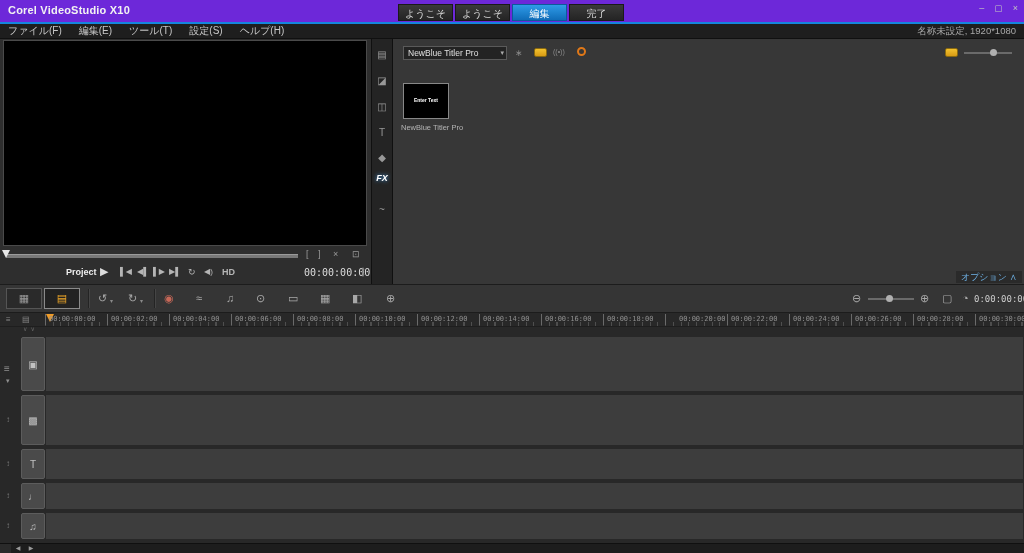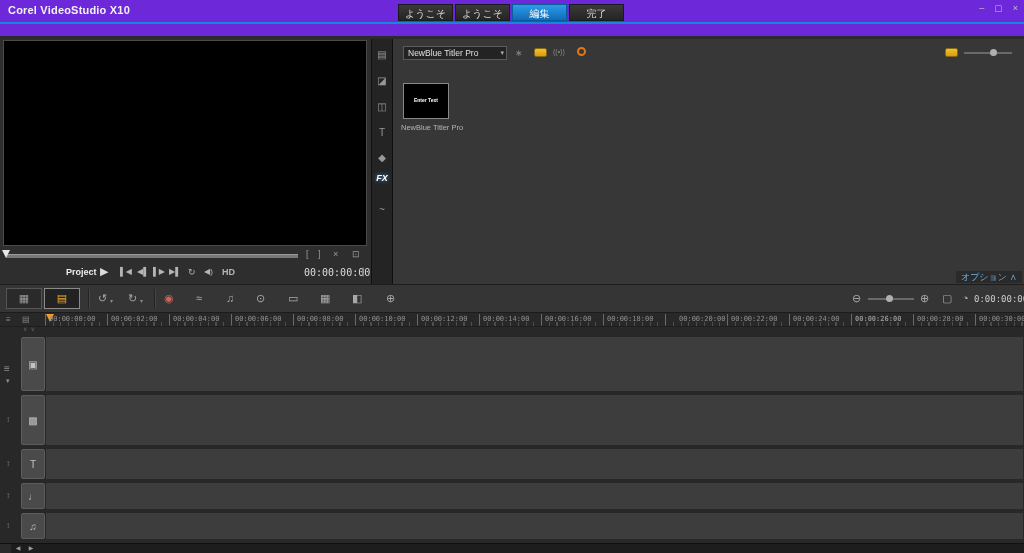--- a/index.html
+++ b/index.html
@@ -115,20 +115,30 @@
       <div class="step-tab">完了</div>
     </div>
     <div class="win-controls">
       <span>–</span>
       <span>▢</span>
       <span>×</span>
     </div>
   </div>
   <div class="blue-line"></div>
 
+  <div class="menubar">
+    <div class="menu-items">
+      <span>ファイル(F)</span>
+      <span>編集(E)</span>
+      <span>ツール(T)</span>
+      <span>設定(S)</span>
+      <span>ヘルプ(H)</span>
+    </div>
+    <div class="project-info">名称未設定, 1920*1080</div>
+  </div>
 
   <div class="main">
 
     <div class="preview-panel">
       <div class="video-display"></div>
 
       <div class="scrub-row">
         <div class="scrub-track"></div>
         <span class="scrub-thumb"></span>
         <span class="scrub-ico" style="left:306px">[</span>
@@ -231,21 +241,21 @@
         <span class="ruler-label" style="left: 186px;">00:00:06:00</span>
         <span class="ruler-label" style="left: 248px;">00:00:08:00</span>
         <span class="ruler-label" style="left: 310px;">00:00:10:00</span>
         <span class="ruler-label" style="left: 372px;">00:00:12:00</span>
         <span class="ruler-label" style="left: 434px;">00:00:14:00</span>
         <span class="ruler-label" style="left: 496px;">00:00:16:00</span>
         <span class="ruler-label" style="left: 558px;">00:00:18:00</span>
         <span class="ruler-label" style="left: 620px; padding-left: 13px;">00:00:20:00</span>
         <span class="ruler-label" style="left: 682px;">00:00:22:00</span>
         <span class="ruler-label" style="left: 744px;">00:00:24:00</span>
-        <span class="ruler-label" style="left: 806px; font-weight: bold;">00:00:26:00</span>
+        <span class="ruler-label" style="left: 806px;">00:00:26:00</span>
         <span class="ruler-label" style="left: 868px;">00:00:28:00</span>
         <span class="ruler-label" style="left: 930px;">00:00:30:00</span>
       </div>
   </div>
 
   <div class="tl-tracks">
     <span class="mini-chevrons">∨∨</span>
     <span class="gutter-menu">≡</span>
     <span class="gutter-caret">▾</span>
   <div class="track-header" style="top: 10px; height: 54px;">

